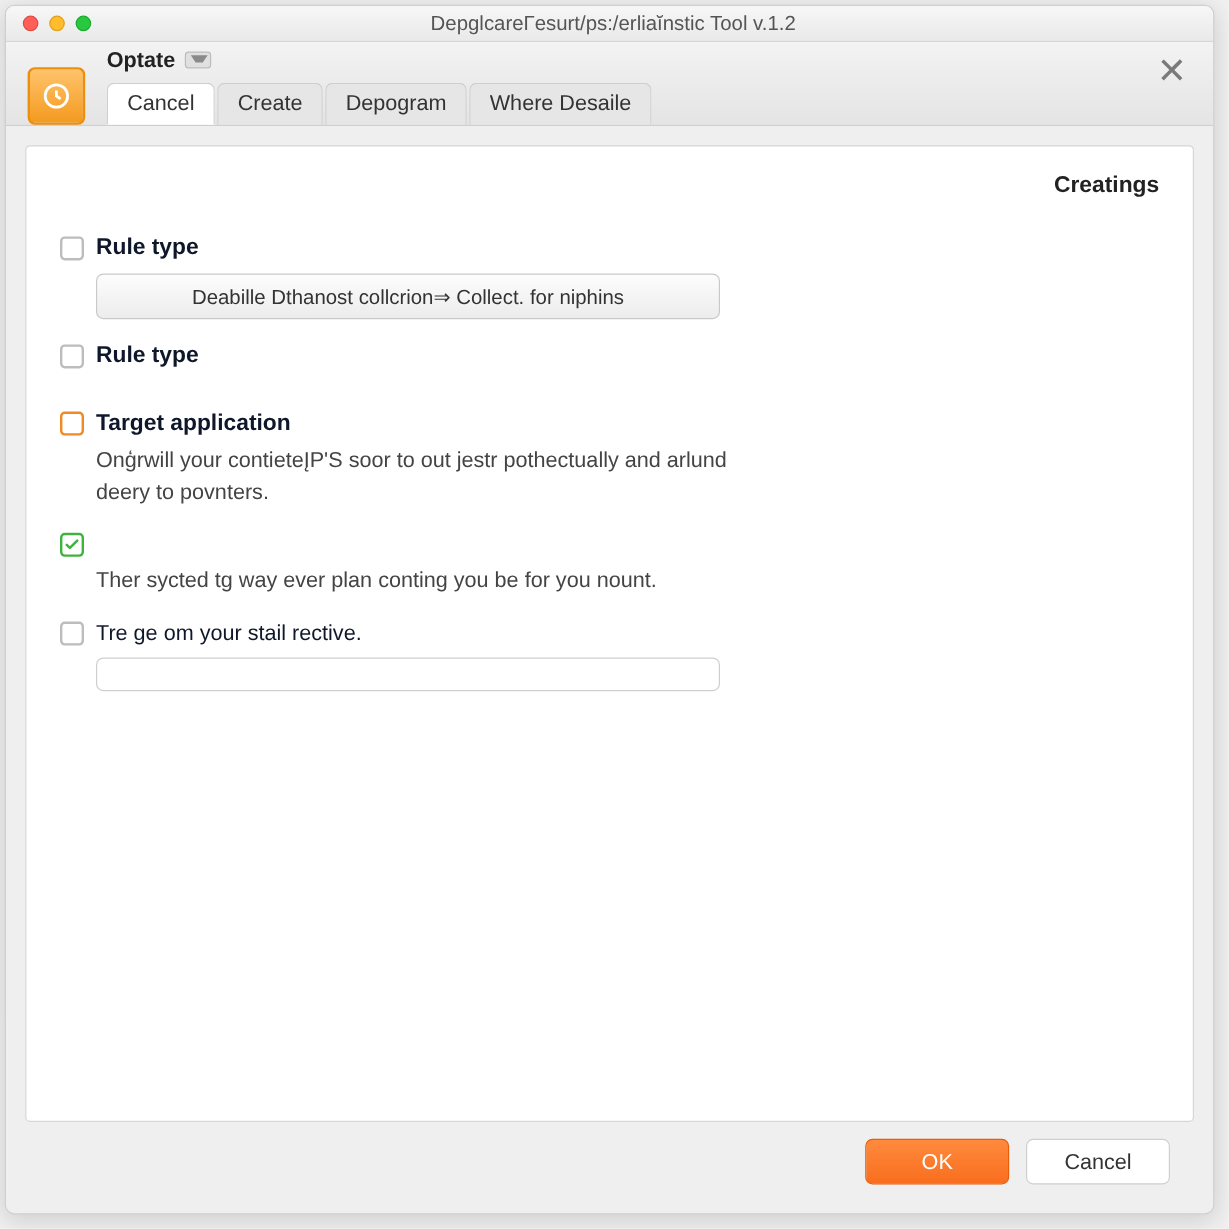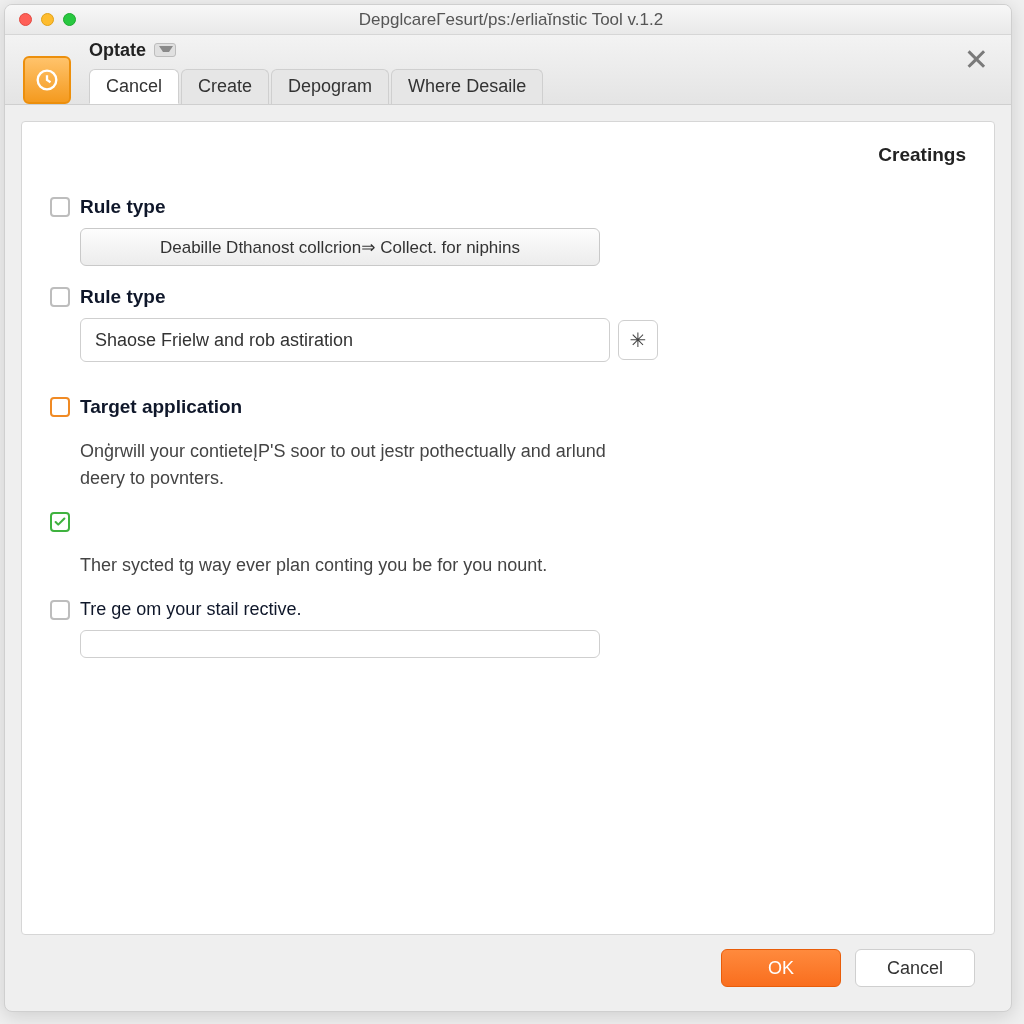--- a/index.html
+++ b/index.html
@@ -142,21 +142,21 @@
   border: 1px solid #cfcfcf; border-radius: 6px;
   background: #fff; padding: 0 14px; font-size: 18px; color: #333;
 }
 .text-input.small { height: 28px; width: 520px; font-size: 15px; }
 .clear-btn {
   width: 40px; height: 40px; border: 1px solid #cfcfcf; border-radius: 6px;
   background: #fff; display: flex; align-items: center; justify-content: center;
   cursor: pointer; font-size: 20px; color: #444;
 }
 
-.desc { font-size: 18px; color: #444; margin-top: 20px; line-height: 1.5; max-width: 560px; }
+.desc { font-size: 18px; color: #444; margin-top: 6px; line-height: 1.5; max-width: 560px; }
 
 .footer {
   display: flex; justify-content: flex-end; gap: 14px;
   padding: 14px 20px 8px 0;
 }
 .btn {
   height: 38px; min-width: 120px; padding: 0 24px;
   border-radius: 6px; font-size: 18px; cursor: pointer;
   display: flex; align-items: center; justify-content: center;
 }
@@ -212,24 +212,20 @@
           <span class="chk-label">Rule type</span>
         </div>
         <div class="select-btn">Deabille Dthanost collcrion⇒ Collect. for niphins</div>
       </div>
 
       <div class="row">
         <div class="chk-row">
           <div class="chk"></div>
           <span class="chk-label">Rule type</span>
         </div>
-        <div class="input-row">
-          <input class="text-input" value="Shaose Frielw and rob astiration" style="">
-          <div class="clear-btn">✳</div>
-        </div>
       </div>
 
       <div class="row" style="margin-top:34px;">
         <div class="chk-row">
           <div class="chk orange"></div>
           <span class="chk-label">Target application</span>
         </div>
         <div class="desc" style="margin-left:30px;">Onģrwill your contieteĮP'S soor to out jestr pothectually and arlund deery to povnters.</div>
       </div>
 

